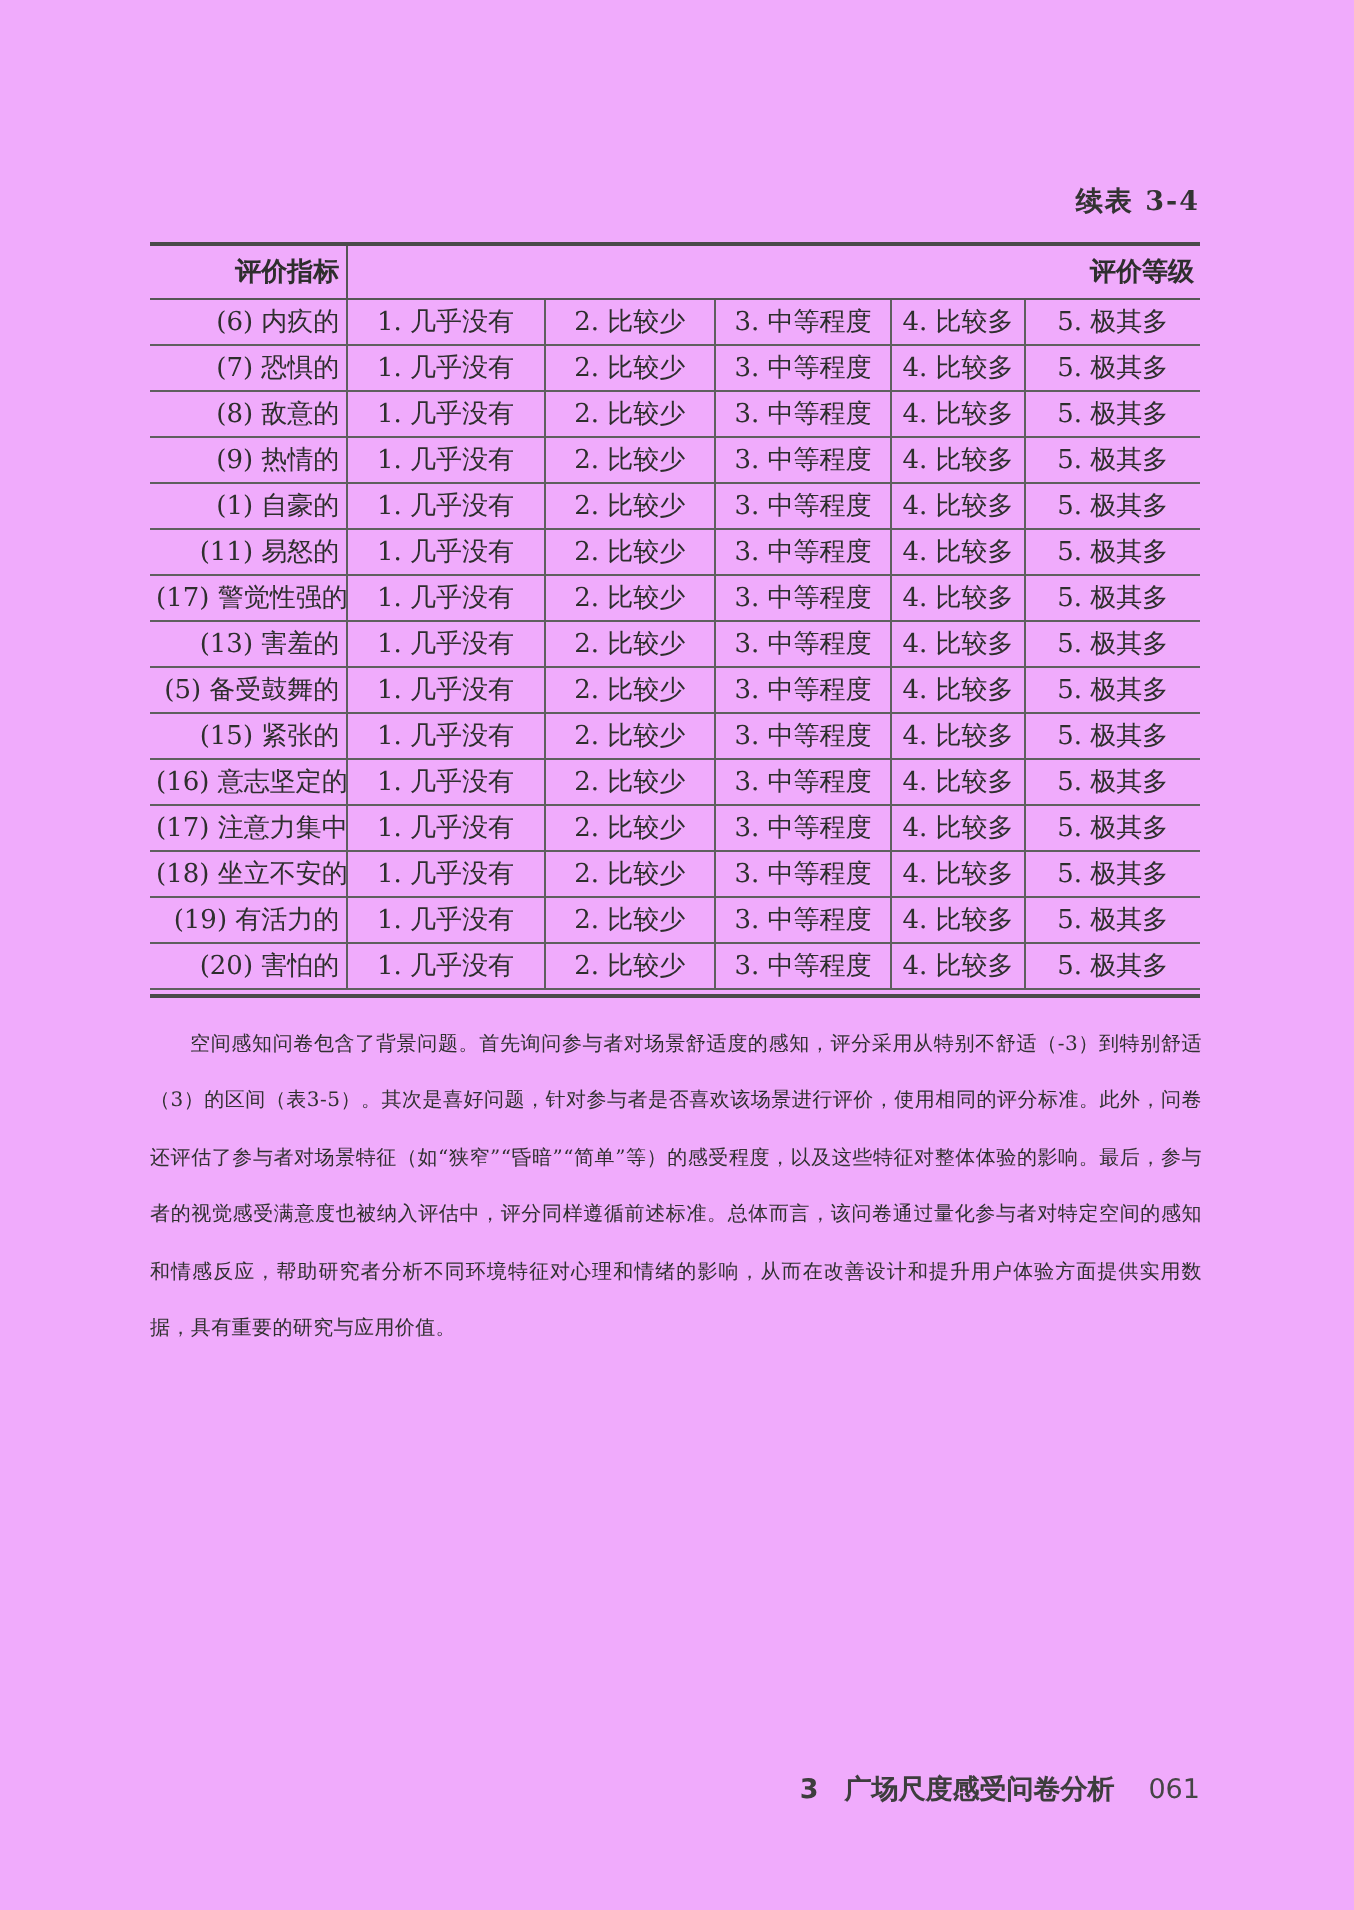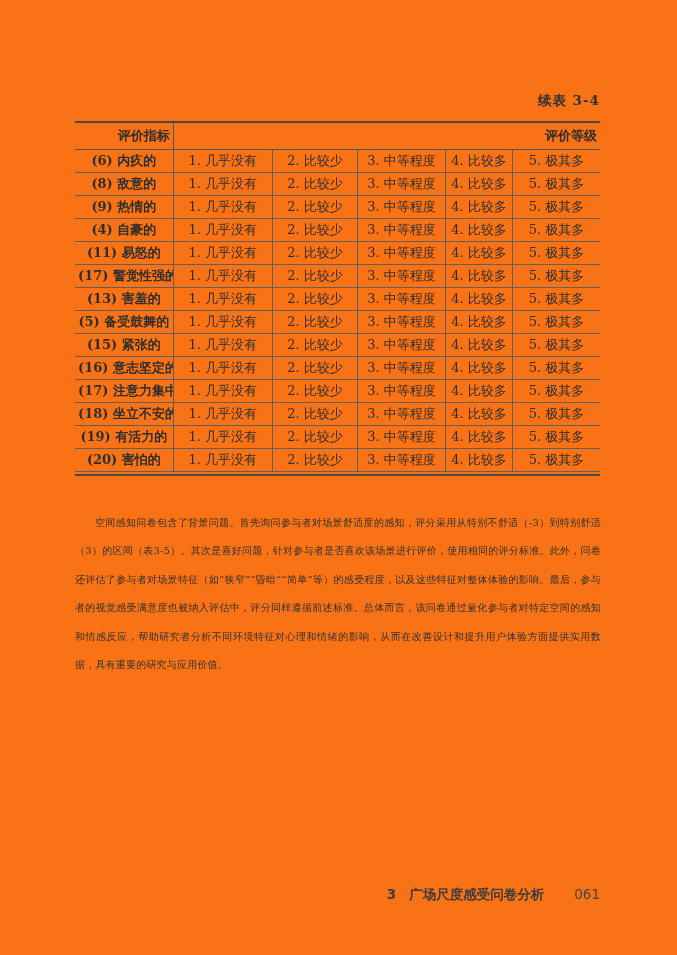--- a/index.html
+++ b/index.html
@@ -1,21 +1,21 @@
 <!DOCTYPE html>
 <html><head>
 <meta charset="utf-8">
 <style>
   * { box-sizing: border-box; }
   html, body { margin: 0; padding: 0; background: #ffffff; }
   .page {
     position: relative;
     width: 677px;
     height: 955px;
-    background: #f97316;
+    background: #f0abfc;
     font-family: "DejaVu Serif", "Liberation Serif", serif;
     color: #2e2e2e;
     overflow: hidden;
   }
   .continued-label {
     position: absolute;
     top: 92px;
     right: 77px;
     font-size: 13.5px;
     font-weight: bold;
@@ -46,21 +46,21 @@
   }
   table.rating-table thead th {
     height: 27px;
     font-weight: bold;
     text-align: right;
     border-bottom: 1px solid #555;
   }
   table.rating-table thead th.scale-head { border-left: 1px solid #555; padding-left: 4px; }
   table.rating-table tbody td { border-bottom: 1px solid #5f5f5f; }
   table.rating-table tbody td.opt { border-left: 1px solid #5f5f5f; text-align: center; }
-  table.rating-table tbody td.label { text-align: center; font-weight: bold; }
+  table.rating-table tbody td.label { text-align: right; }
   .body-paragraph {
     position: absolute;
     top: 509px;
     left: 75px;
     width: 526px;
     margin: 0;
     font-size: 10px;
     line-height: 28.4px;
     text-align: justify;
     text-justify: inter-ideograph;
@@ -73,21 +73,21 @@
     top: 886px;
     right: 77px;
     font-family: "DejaVu Sans", "Liberation Sans", sans-serif;
     font-size: 13.5px;
     font-weight: bold;
     color: #3d3d3d;
     display: flex;
     align-items: baseline;
   }
   .page-footer .chap-no { margin-right: 13px; }
-  .page-footer .page-no { margin-left: 30px; font-weight: normal; color: #454545; }
+  .page-footer .page-no { margin-left: 17px; font-weight: normal; color: #454545; }
 </style>
 </head>
 <body>
 
 <div class="page">
 
   <div class="continued-label">续表 3-4</div>
 
   <div class="table-wrap">
     <table class="rating-table">
@@ -108,37 +108,45 @@
       <tbody id="table-body">
           <tr>
             <td class="label">(6) 内疚的</td>
             <td class="opt">1. 几乎没有</td>
             <td class="opt">2. 比较少</td>
             <td class="opt">3. 中等程度</td>
             <td class="opt">4. 比较多</td>
             <td class="opt">5. 极其多</td>
           </tr>
           <tr>
+            <td class="label">(7) 恐惧的</td>
+            <td class="opt">1. 几乎没有</td>
+            <td class="opt">2. 比较少</td>
+            <td class="opt">3. 中等程度</td>
+            <td class="opt">4. 比较多</td>
+            <td class="opt">5. 极其多</td>
+          </tr>
+          <tr>
             <td class="label">(8) 敌意的</td>
             <td class="opt">1. 几乎没有</td>
             <td class="opt">2. 比较少</td>
             <td class="opt">3. 中等程度</td>
             <td class="opt">4. 比较多</td>
             <td class="opt">5. 极其多</td>
           </tr>
           <tr>
             <td class="label">(9) 热情的</td>
             <td class="opt">1. 几乎没有</td>
             <td class="opt">2. 比较少</td>
             <td class="opt">3. 中等程度</td>
             <td class="opt">4. 比较多</td>
             <td class="opt">5. 极其多</td>
           </tr>
           <tr>
-            <td class="label">(4) 自豪的</td>
+            <td class="label">(1) 自豪的</td>
             <td class="opt">1. 几乎没有</td>
             <td class="opt">2. 比较少</td>
             <td class="opt">3. 中等程度</td>
             <td class="opt">4. 比较多</td>
             <td class="opt">5. 极其多</td>
           </tr>
           <tr>
             <td class="label">(11) 易怒的</td>
             <td class="opt">1. 几乎没有</td>
             <td class="opt">2. 比较少</td>

